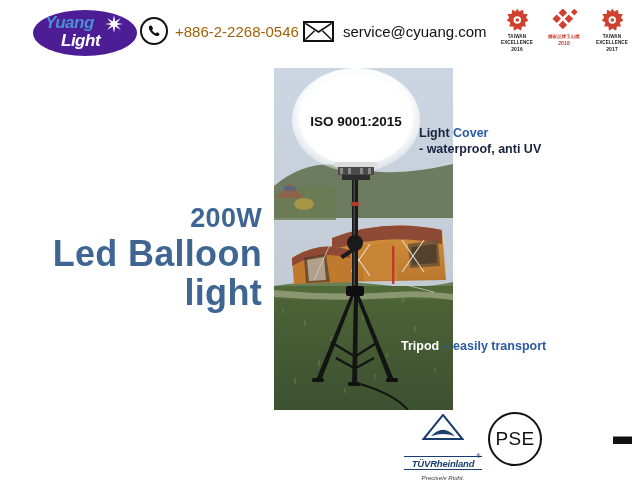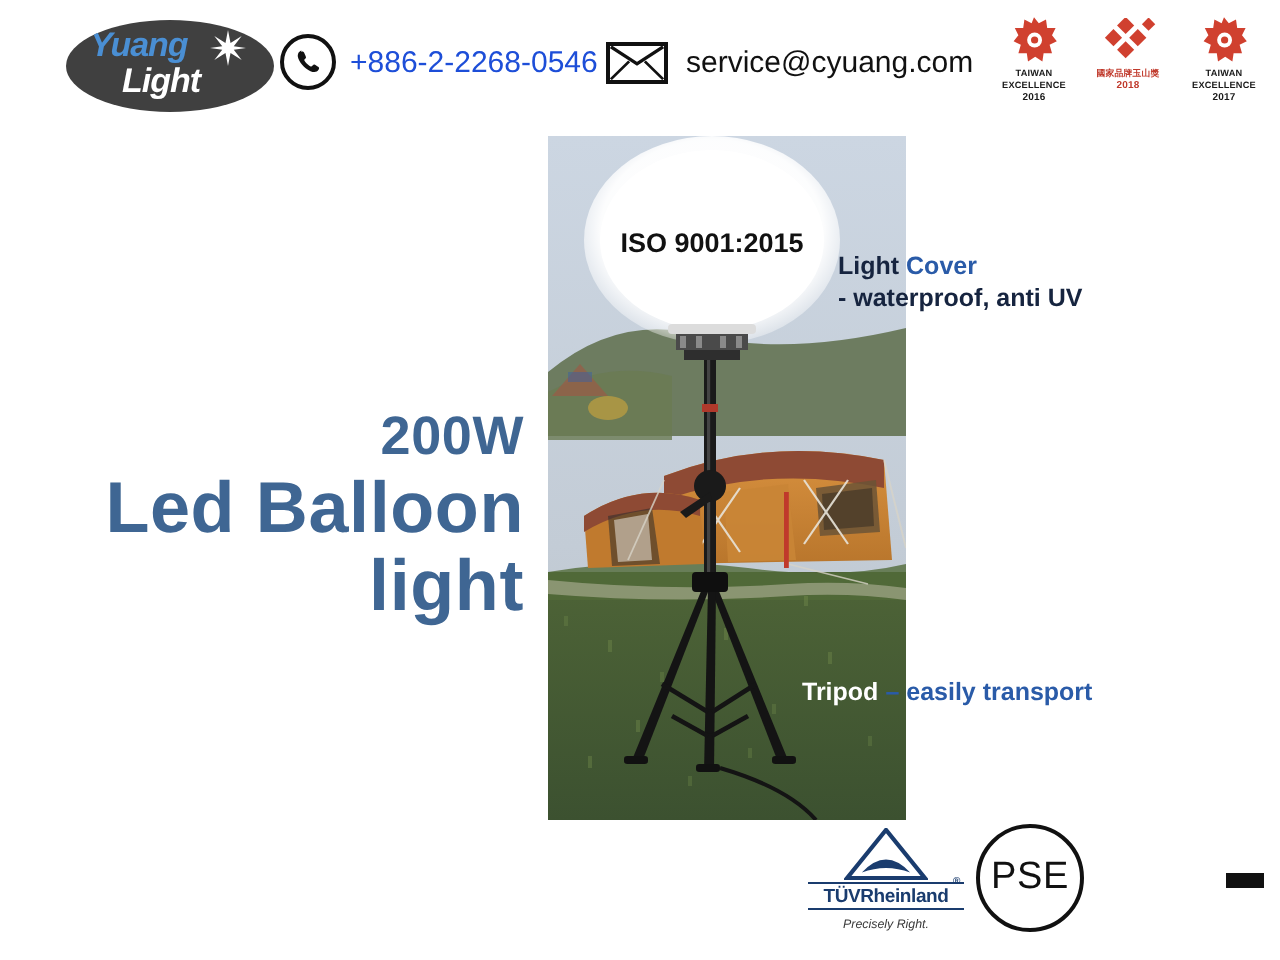--- a/index.html
+++ b/index.html
@@ -29,21 +29,21 @@
   }
 
   
   #logo {
     position: absolute;
     left: 33px;
     top: 10px;
     width: 104px;
     height: 46px;
     border-radius: 50% / 50%;
-    background: #404040;
+    background: #4c1d95;
     overflow: hidden;
   }
   #logo .logo-yuang {
     position: absolute;
     left: 12px;
     top: 4px;
     font-size: 17px;
     font-weight: bold;
     font-style: italic;
     color: #4a8fd4;
@@ -84,21 +84,21 @@
     border: 2.2px solid #111;
     border-radius: 50%;
     display: flex;
     align-items: center;
     justify-content: center;
     box-sizing: border-box;
   }
   #phone-number {
     margin-left: 7px;
     font-size: 15px;
-    color: #1d4ed8;
+    color: #a16207;
     font-weight: 500;
     white-space: nowrap;
   }
 
   
   #email-block {
     position: absolute;
     left: 303px;
     top: 16px;
     height: 30px;
@@ -240,22 +240,23 @@
   }
   #tuv .tri { height: 26px; display:flex; align-items:flex-end; justify-content:center; }
   #tuv .name {
     font-size: 9.5px;
     font-weight: bold;
     color: #1a3c6e;
     letter-spacing: -0.2px;
     border-top: 1.4px solid #1a3c6e;
     border-bottom: 1.4px solid #1a3c6e;
     padding: 0.5px 0;
-    margin-top: 1px;
+    margin-top: 16px;
     position: relative;
+    font-style: italic;
   }
   #tuv .name .reg {
     position: absolute;
     right: 2px;
     top: -4px;
     font-size: 5px;
   }
   #tuv .tag {
     font-size: 6.2px;
     color: #3a3a3a;

